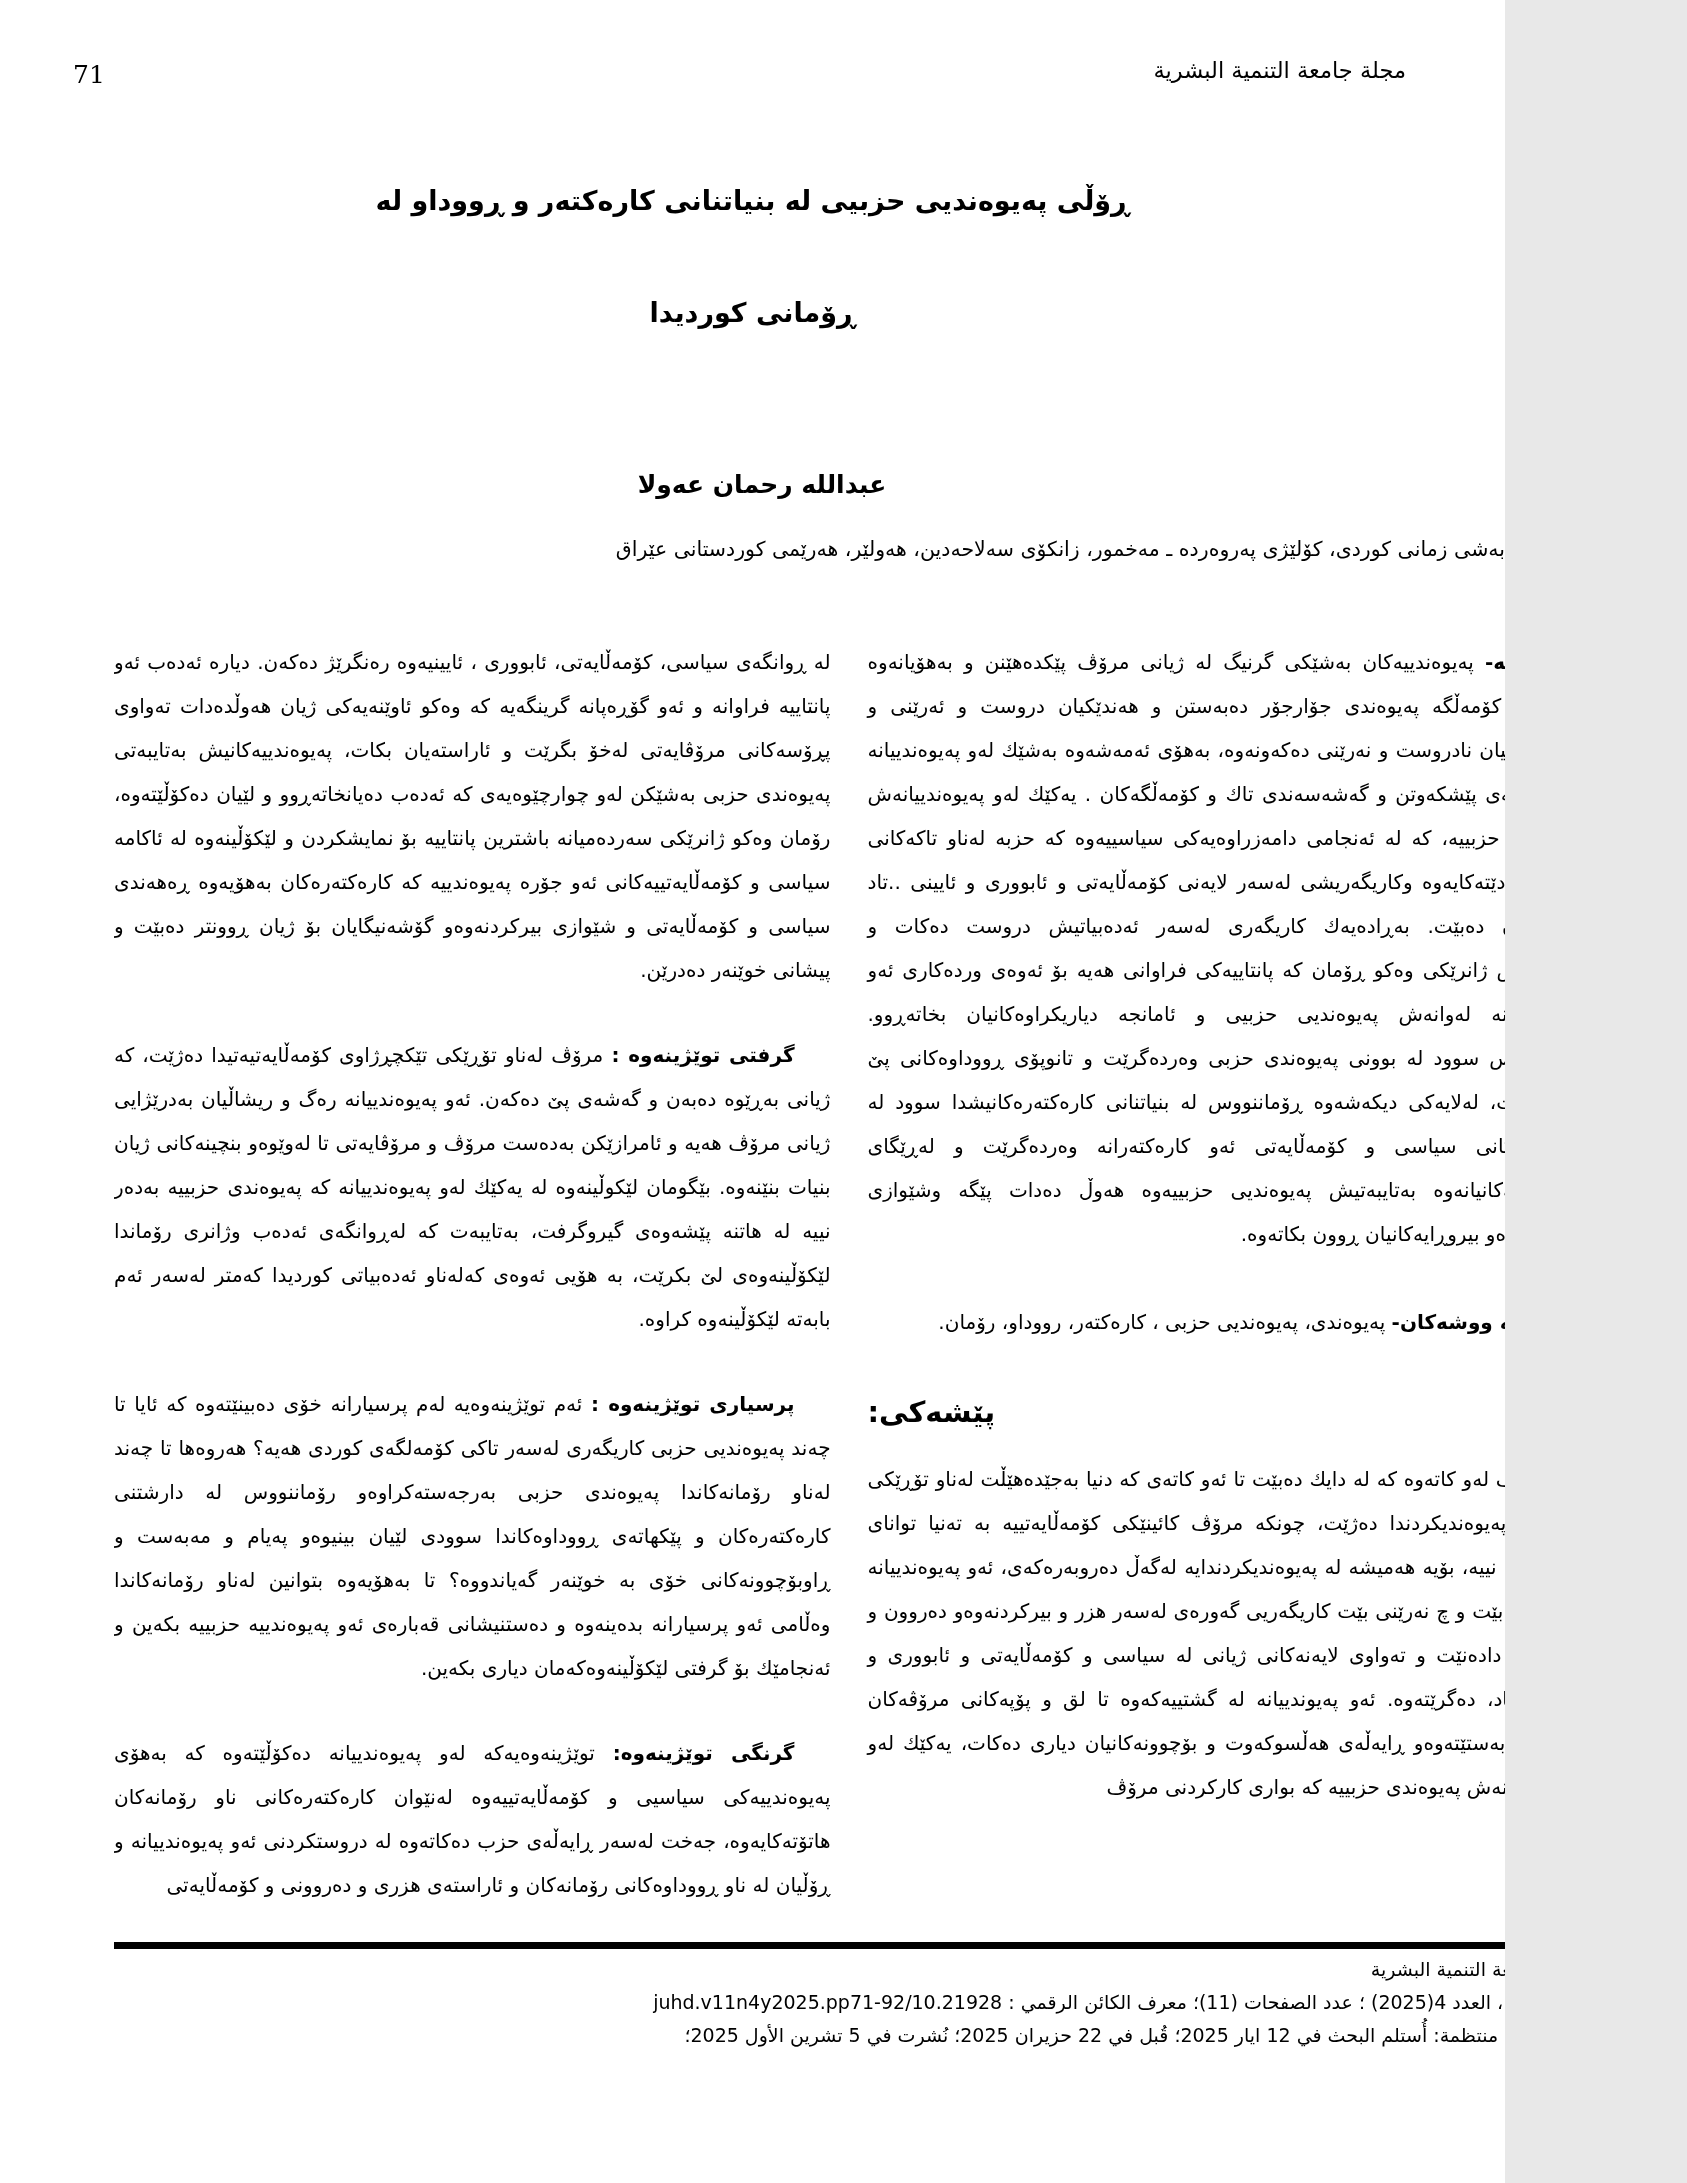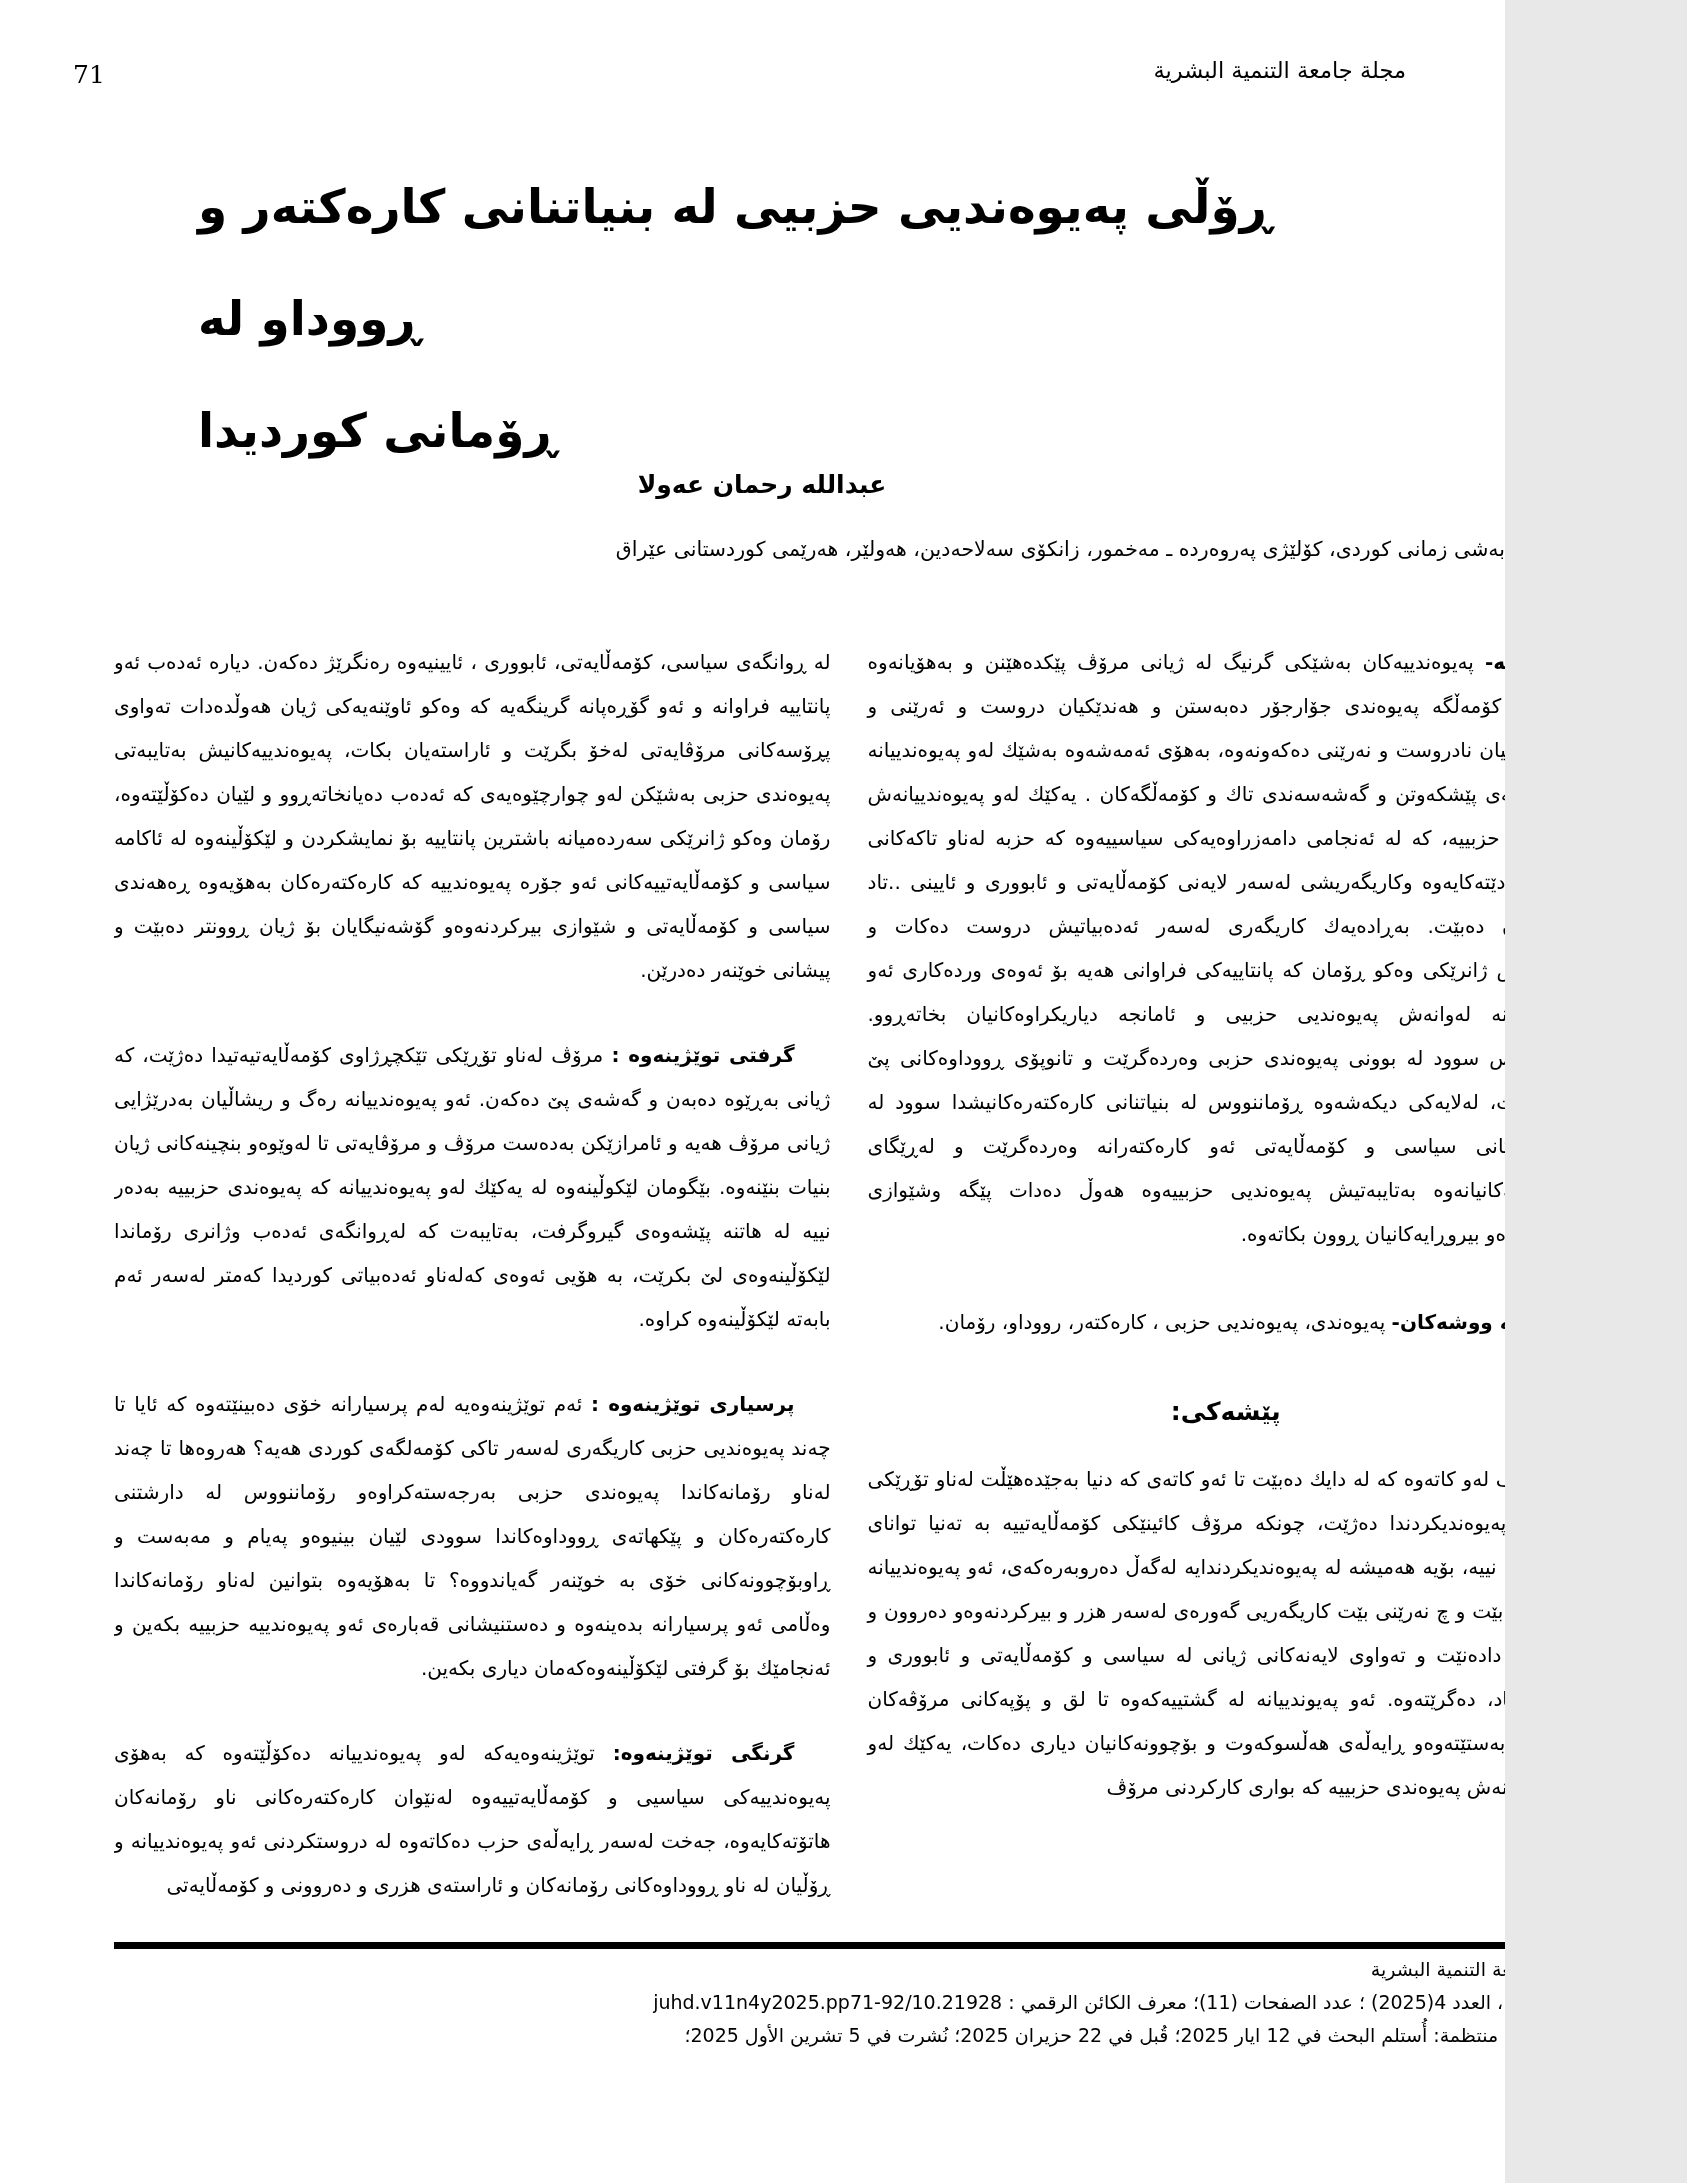--- a/index.html
+++ b/index.html
@@ -23,25 +23,25 @@
       position: absolute;
       right: 99px;
       top: 57px;
       font-size: 22.5px;
       direction: rtl;
     }
     .title-block {
       position: absolute;
       left: 198px;
       right: 198px;
-      top: 151px;
+      top: 145px;
       direction: rtl;
-      text-align: left;
+      text-align: center;
       font-weight: bold;
-      font-size: 47px;
+      font-size: 27px;
       line-height: 112px;
     }
     .author {
       position: absolute;
       left: 0; right: 0;
       top: 470px;
       direction: rtl;
       text-align: center;
       font-weight: bold;
       font-size: 25px;
@@ -69,23 +69,23 @@
       text-align: justify;
       overflow: hidden;
     }
     .col { width: 717px; }
     .para { margin: 0; }
     .indent { text-indent: 36px; }
     .runin { font-weight: bold; margin-top: 35px; }
     .keywords-para { margin-top: 44px; }
     .sec-heading {
       font-weight: bold;
-      font-size: 25px;
+      font-size: 29px;
       margin: 46px 0 22.5px 0;
-      text-align: center;
+      text-align: left;
       text-indent: 0;
     }
     .mt-gap { margin-top: 41px; }
     .footer-rule {
       position: absolute;
       left: 114px;
       top: 1942px;
       width: 1470px;
       height: 6.6px;
       background: #000;

